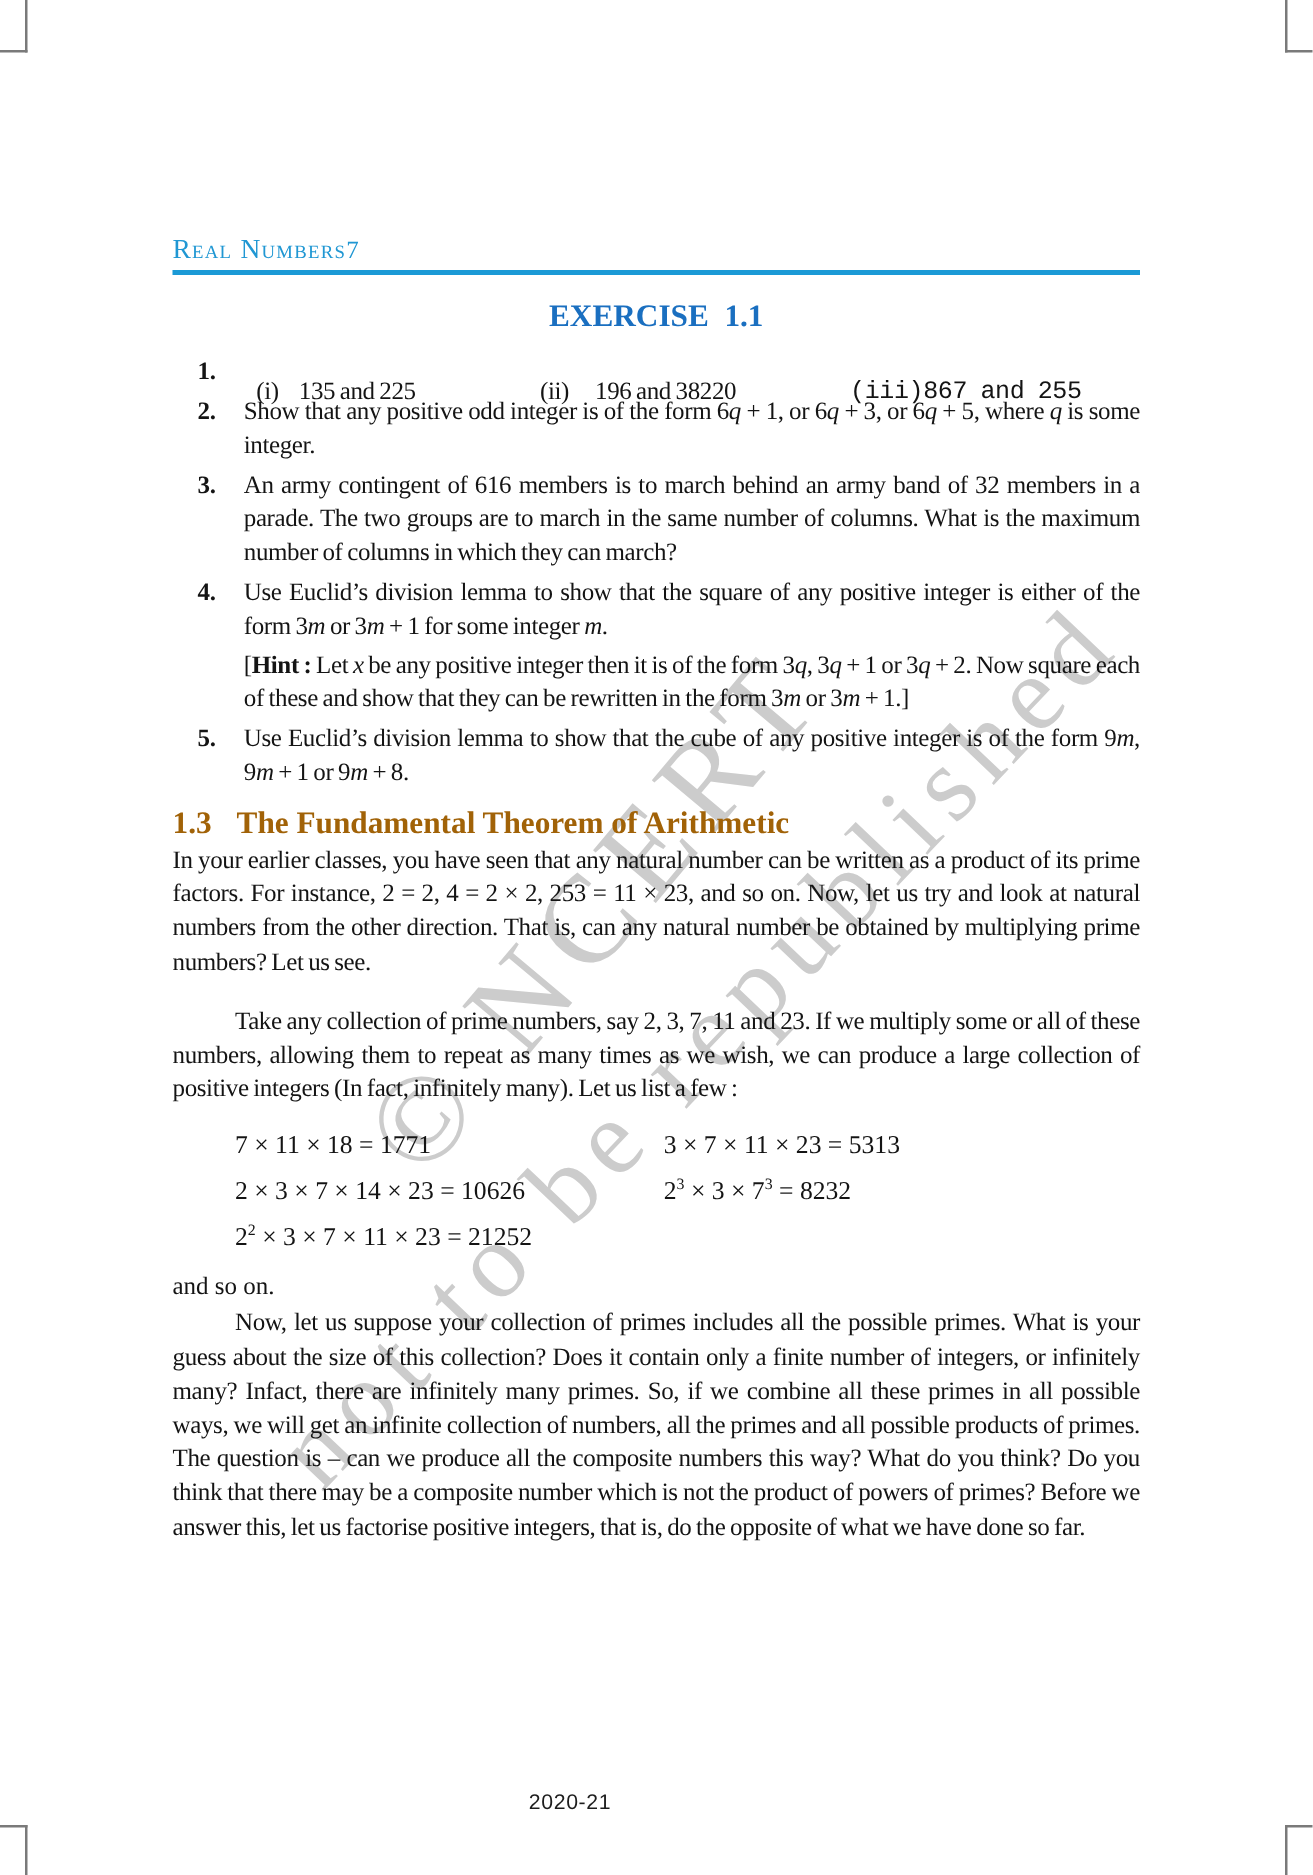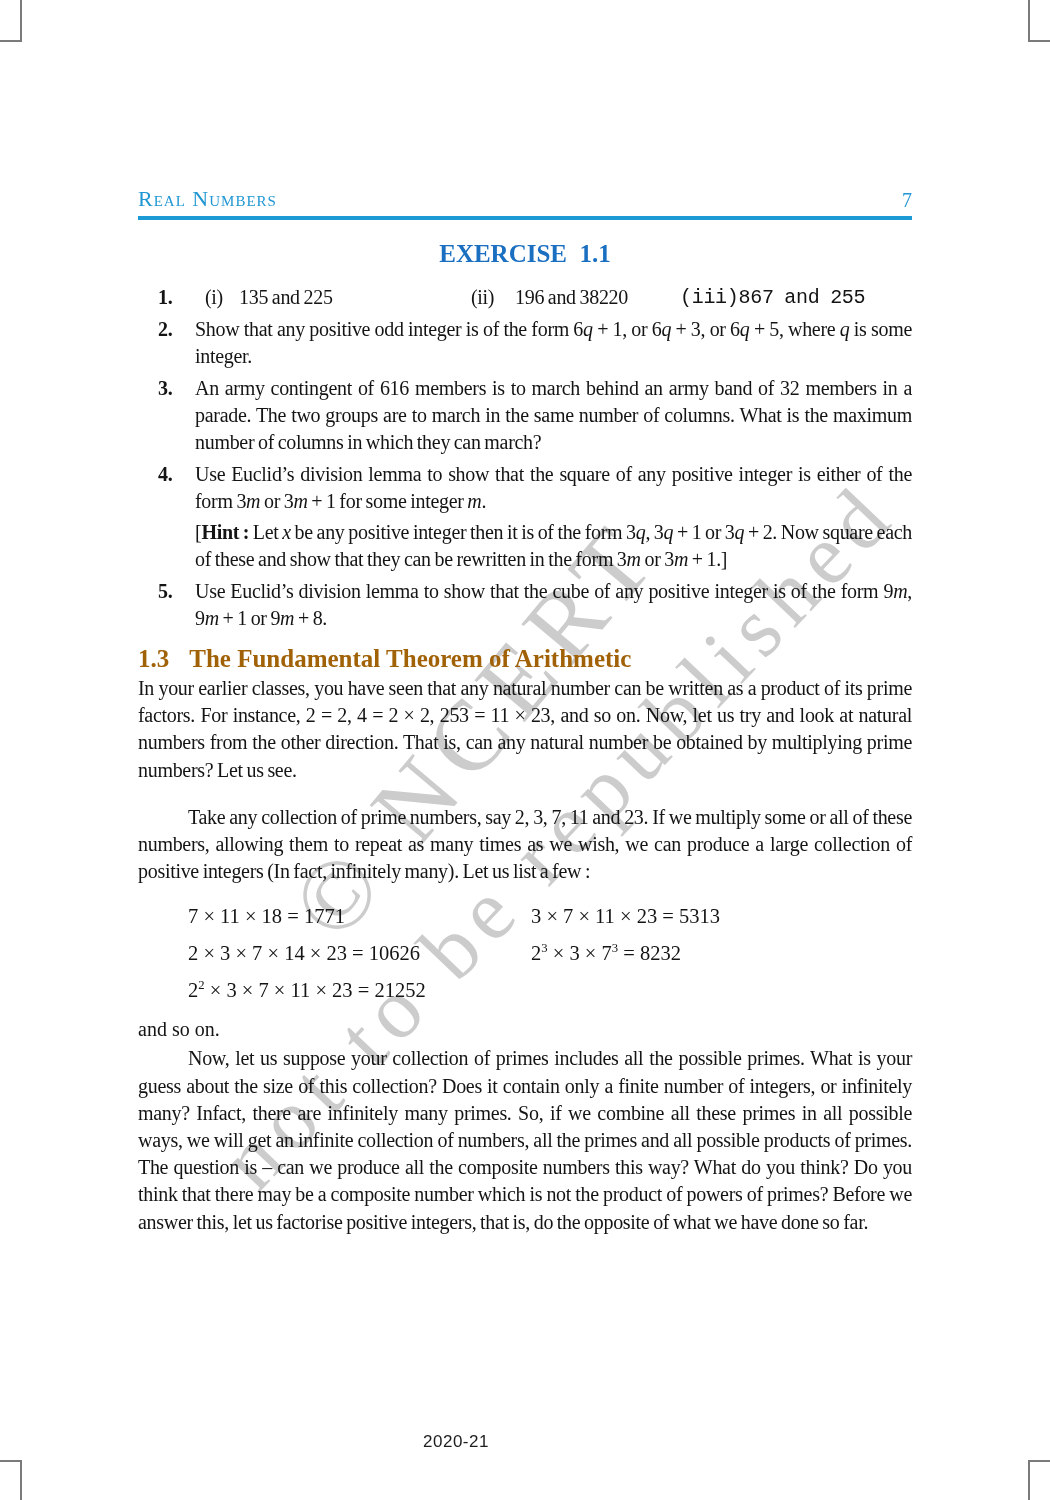--- a/index.html
+++ b/index.html
@@ -17,40 +17,40 @@
   
   .watermark{
     position:absolute;z-index:1;color:#cccccc;text-align:center;
     font-family:"Liberation Serif", serif;white-space:nowrap;pointer-events:none;
   }
   .wm1{left:175px;top:672px;width:600px;font-size:100px;letter-spacing:12px;transform:rotate(-50deg);}
   .wm2{left:-25px;top:786px;width:1165px;font-size:86px;letter-spacing:10px;transform:rotate(-46.5deg);}
   
   .content{position:absolute;left:138px;top:186px;width:774px;z-index:2;}
   .running-header{
-    display:flex;justify-content:space-between;align-items:flex-end;
+    display:flex;align-items:flex-end;
     color:#2097d3;border-bottom:4px solid #1b9ad6;padding-bottom:4px;
   }
   .chapter-title{font-variant:small-caps;font-size:22px;letter-spacing:1px;}
   .page-number{font-size:20px;}
   .exercise-title{
     margin-top:20px;text-align:center;font-size:25px;font-weight:bold;
     color:#1a6fc0;white-space:pre;
   }
   .problems{margin-top:16px;}
   .problem{
     position:relative;padding-left:57px;margin-bottom:5px;text-align:justify;
     font-size:20px;line-height:27px;letter-spacing:-0.3px;word-spacing:-1px;
   }
   .problem-number{position:absolute;left:20px;top:0;font-weight:bold;}
   .subparts{position:relative;height:27px;margin-top:6px;text-align:left;}
-  .subpart{position:absolute;top:0;white-space:nowrap;}
+  .subpart{position:absolute;top:16px;white-space:nowrap;}
   .sp1{left:10px;}  .sp2{left:237px;}  .sp3{left:485px;font-family:Liberation Mono, monospace;}
   .subpart-label{display:inline-block;}
-  .sp1 .subpart-label{min-width:34px;} .sp2 .subpart-label{min-width:44px;margin-left:39px;} .sp3 .subpart-label{min-width:52px;}
+  .sp1 .subpart-label{min-width:34px;} .sp2 .subpart-label{min-width:44px;} .sp3 .subpart-label{min-width:52px;}
   .hint{margin-top:4px;}
   .section-heading{
     margin-top:12px;font-size:25px;font-weight:bold;color:#a16207;line-height:30px;
   }
   .section-number{margin-right:20px;}
   .para{
     font-size:20px;line-height:27.2px;text-align:justify;
     letter-spacing:-0.3px;word-spacing:-1px;
   }
   .p1{margin-top:1px;}

